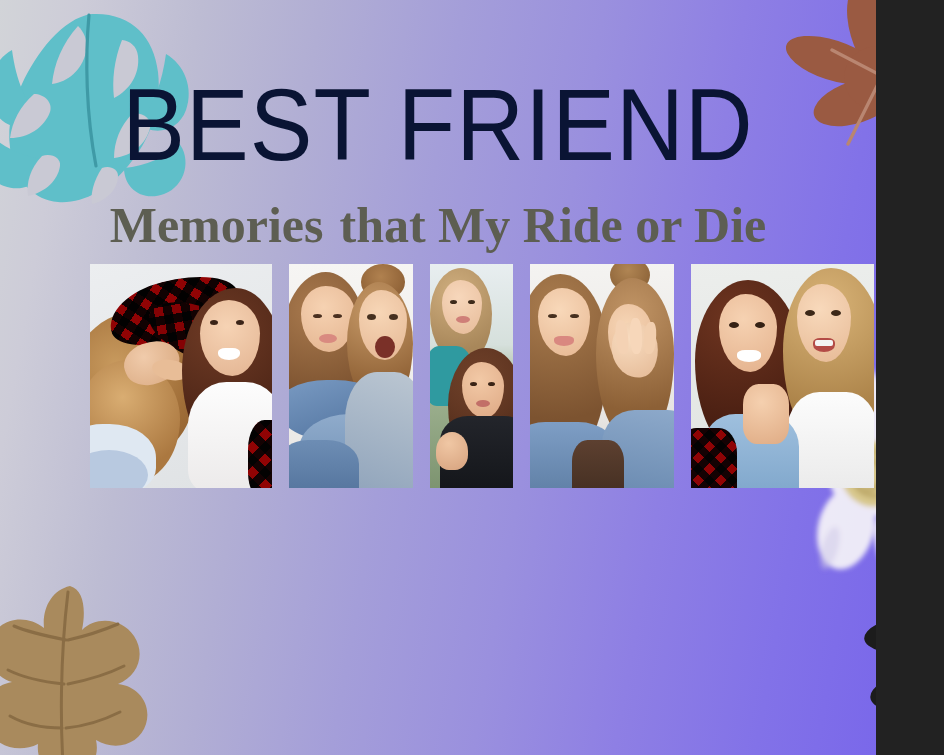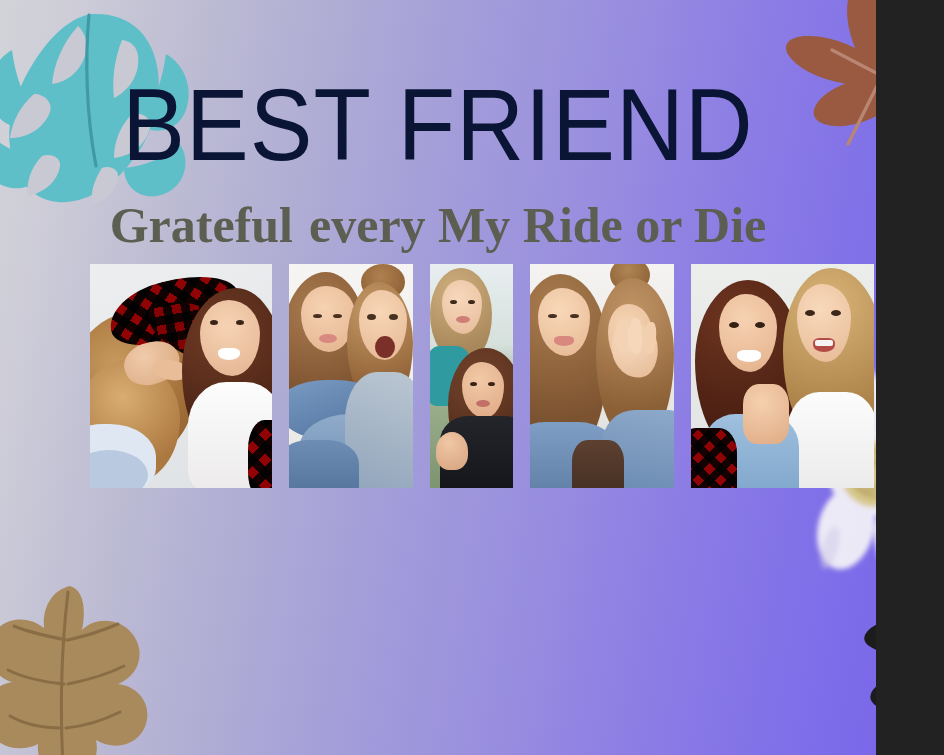--- a/index.html
+++ b/index.html
@@ -213,21 +213,21 @@
       <ellipse cx="74" cy="186" rx="44" ry="19" transform="rotate(-8 74 186)"></ellipse>
       <path d="M82 20 C86 70 88 130 92 196 L100 196 L100 18 Z"></path>
     </g>
   </svg>
 
   <div id="headline">
     <span>BEST</span><span class="word-gap"></span><span>FRIEND</span>
   </div>
 
   <div id="subtitle">
-    <span>Grateful</span><span class="sub-gap"></span><span>every My Ride or Die</span>
+    <span>Memories</span><span class="sub-gap"></span><span>that My Ride or Die</span>
   </div>
 
   <div id="photo-strip">
 
     <div class="photo-frame" style="width:182px;">
       <div class="scene">
         <div class="wall" style="background:linear-gradient(160deg,#eceef0,#dfe2e4);"></div>
 
         <div class="blob" style="left:-26px;top:48px;width:130px;height:150px;background:
              radial-gradient(circle at 40% 35%,#c89a5e,#a06e38 62%,#8a5a2c);

